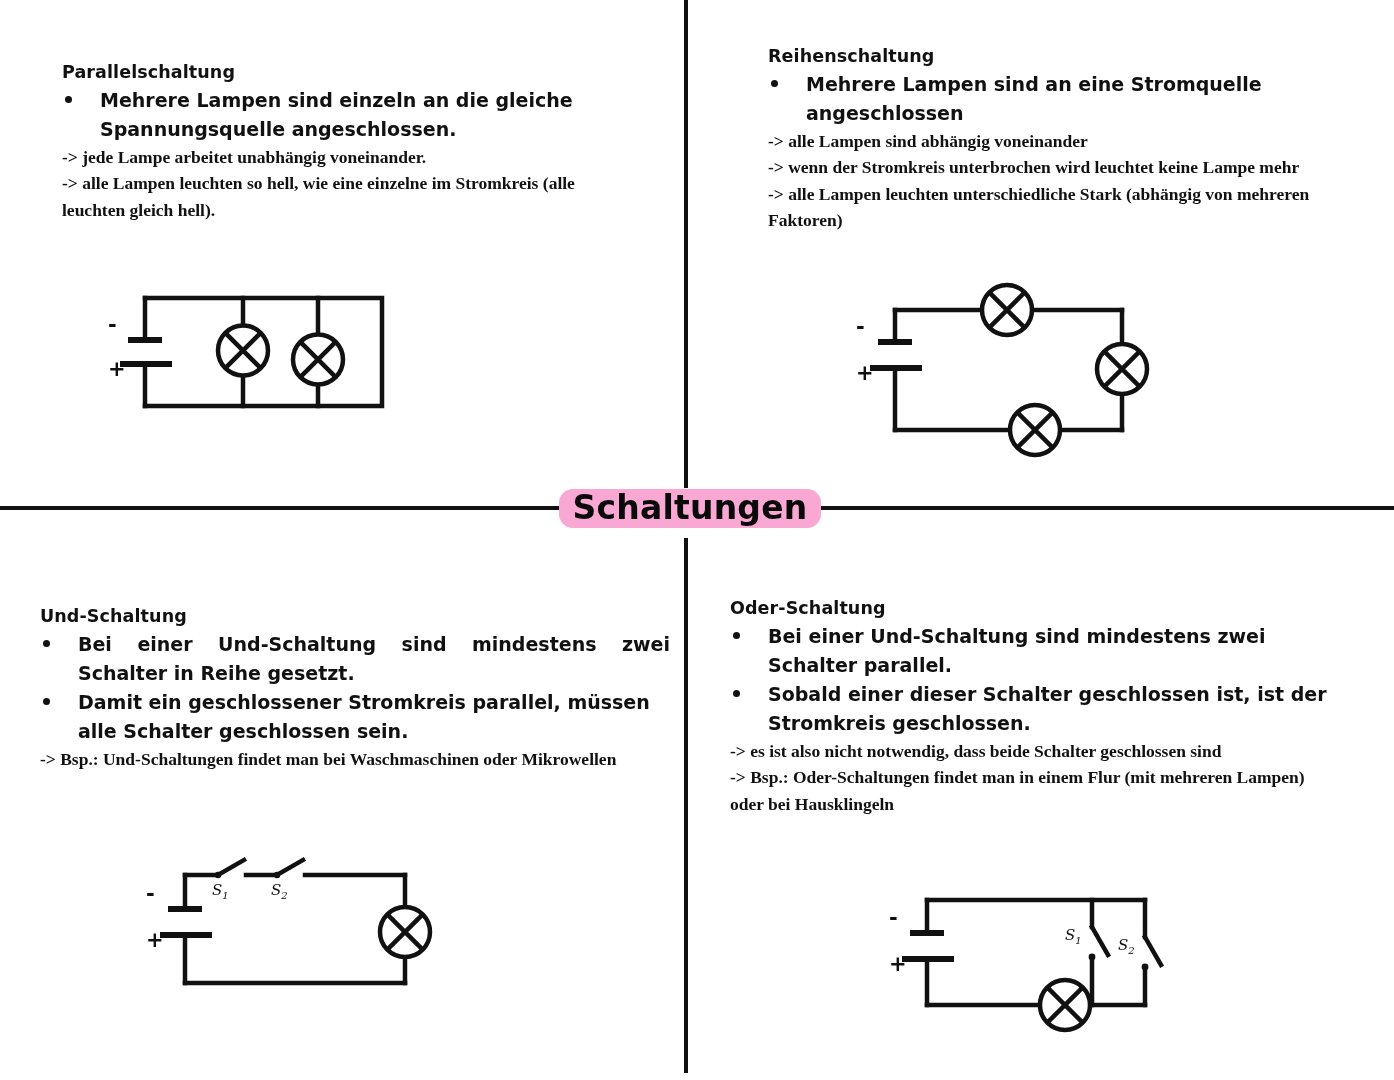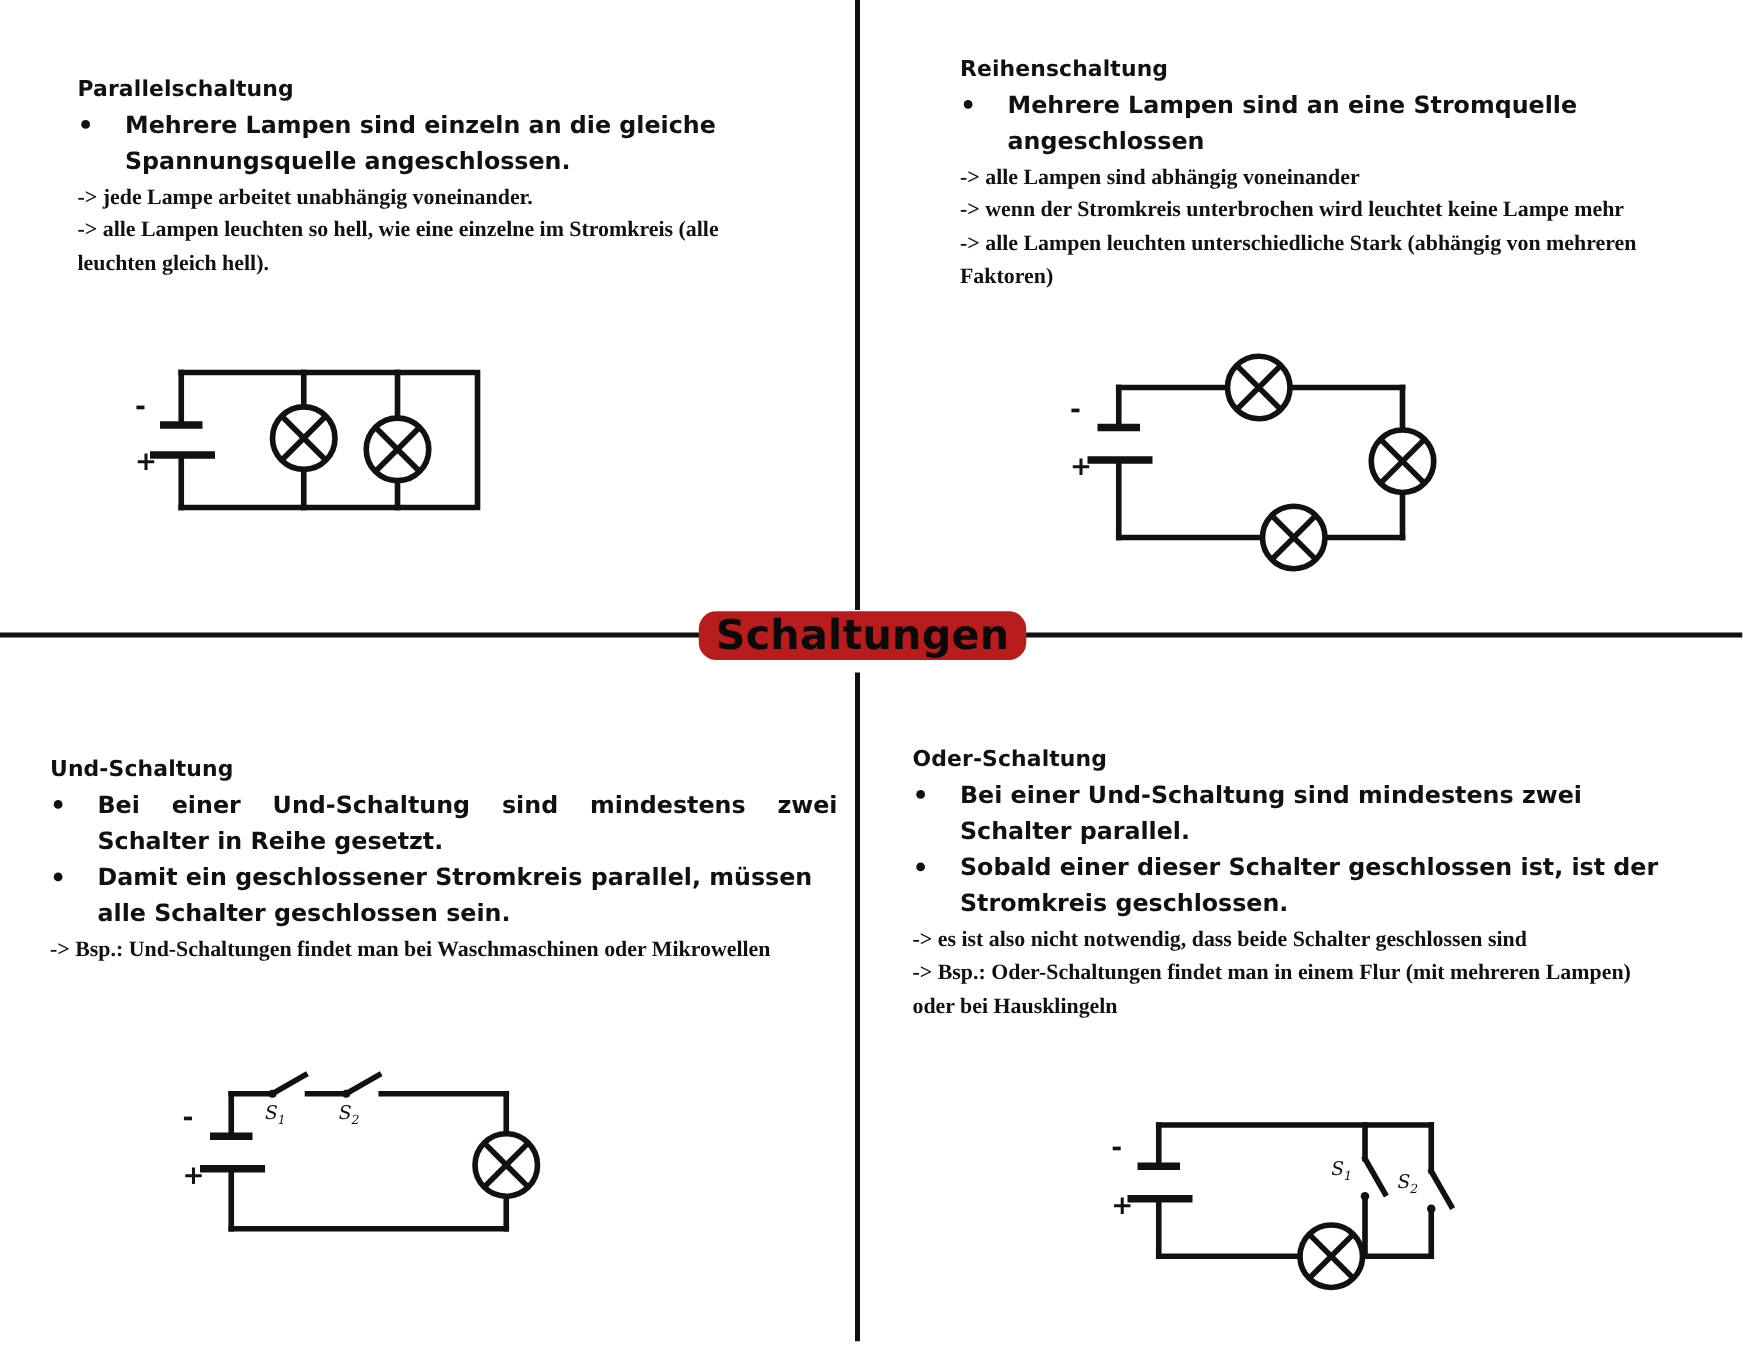--- a/index.html
+++ b/index.html
@@ -40,21 +40,21 @@
     position: absolute;
     left: 565px;
     top: 485px;
     width: 250px;
     height: 46px;
     display: flex;
     align-items: center;
     justify-content: center;
   }
   .title-highlight {
-    background: #b91c1c;
+    background: #f9a8d4;
     border-radius: 14px;
     padding: 2px 14px 4px 14px;
     line-height: 1;
   }
   .title-text {
     font-size: 33px;
     font-weight: 700;
     letter-spacing: 0.2px;
     color: #0a0a0a;
     font-family: "DejaVu Sans", sans-serif;

